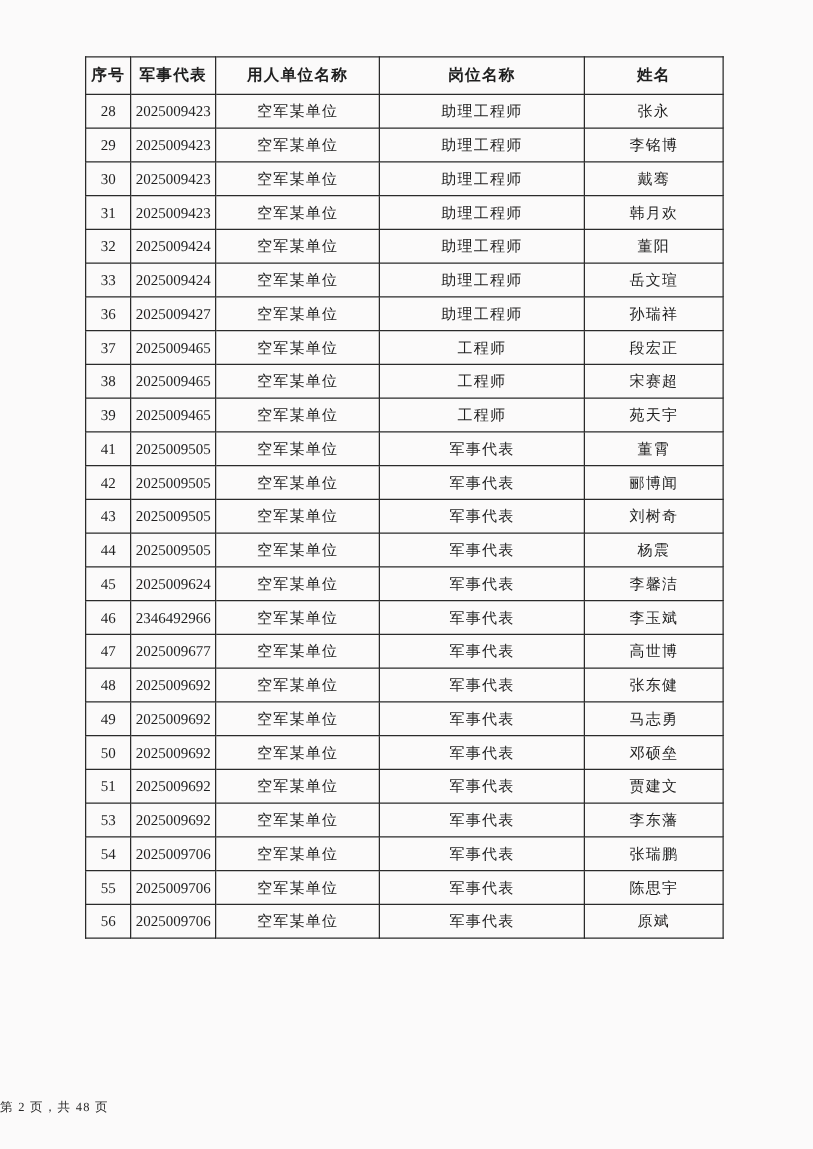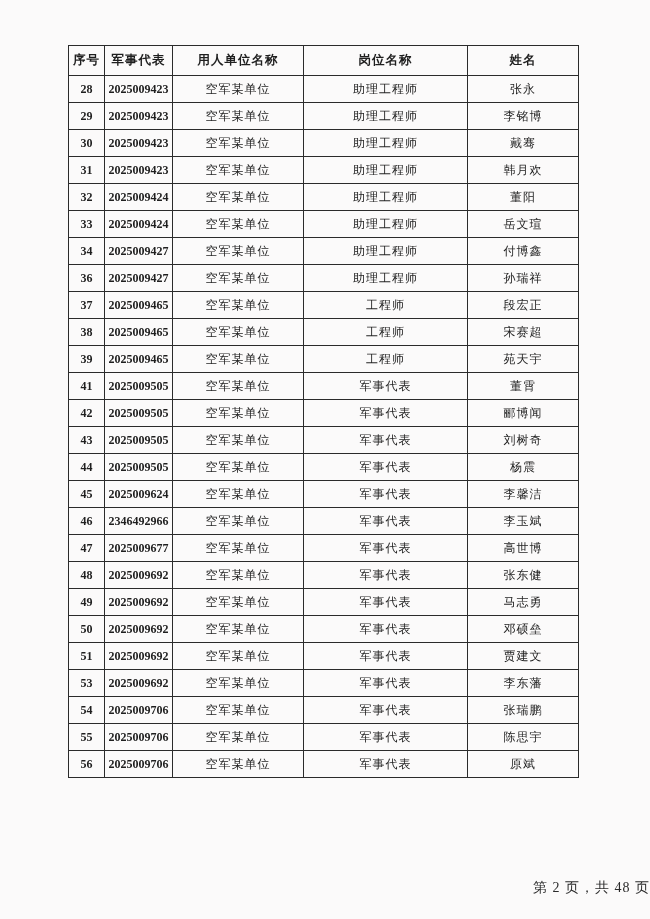--- a/index.html
+++ b/index.html
@@ -43,29 +43,28 @@
     font-weight: bold;
     font-size: 12.5px;
     letter-spacing: 1px;
   }
   table.roster tbody td {
     height: 26px;
     letter-spacing: 1px;
   }
   table.roster tbody td.num {
     letter-spacing: 0;
-    font-weight: bold;
   }
   .footer {
     position: absolute;
     left: 0;
     top: 879px;
     width: 650px;
-    text-align: right;
-    font-size: 14px;
+    text-align: left;
+    font-size: 10px;
     letter-spacing: 1px;
     color: #2a2a2a;
   }
 </style>
 </head>
 <body>
 
 <div class="page">
 
   <table class="roster">
@@ -122,27 +121,20 @@
           <td>董阳</td>
         </tr>
         <tr>
           <td class="num">33</td>
           <td class="num">2025009424</td>
           <td>空军某单位</td>
           <td>助理工程师</td>
           <td>岳文瑄</td>
         </tr>
         <tr>
-          <td class="num">34</td>
-          <td class="num">2025009427</td>
-          <td>空军某单位</td>
-          <td>助理工程师</td>
-          <td>付博鑫</td>
-        </tr>
-        <tr>
           <td class="num">36</td>
           <td class="num">2025009427</td>
           <td>空军某单位</td>
           <td>助理工程师</td>
           <td>孙瑞祥</td>
         </tr>
         <tr>
           <td class="num">37</td>
           <td class="num">2025009465</td>
           <td>空军某单位</td>

